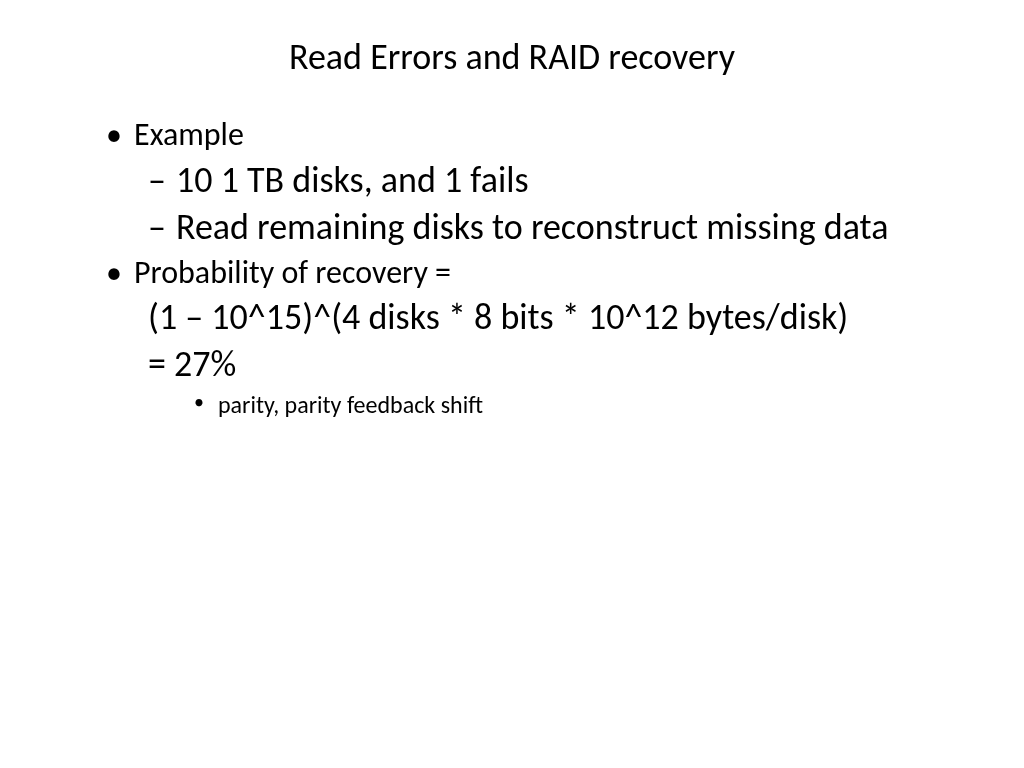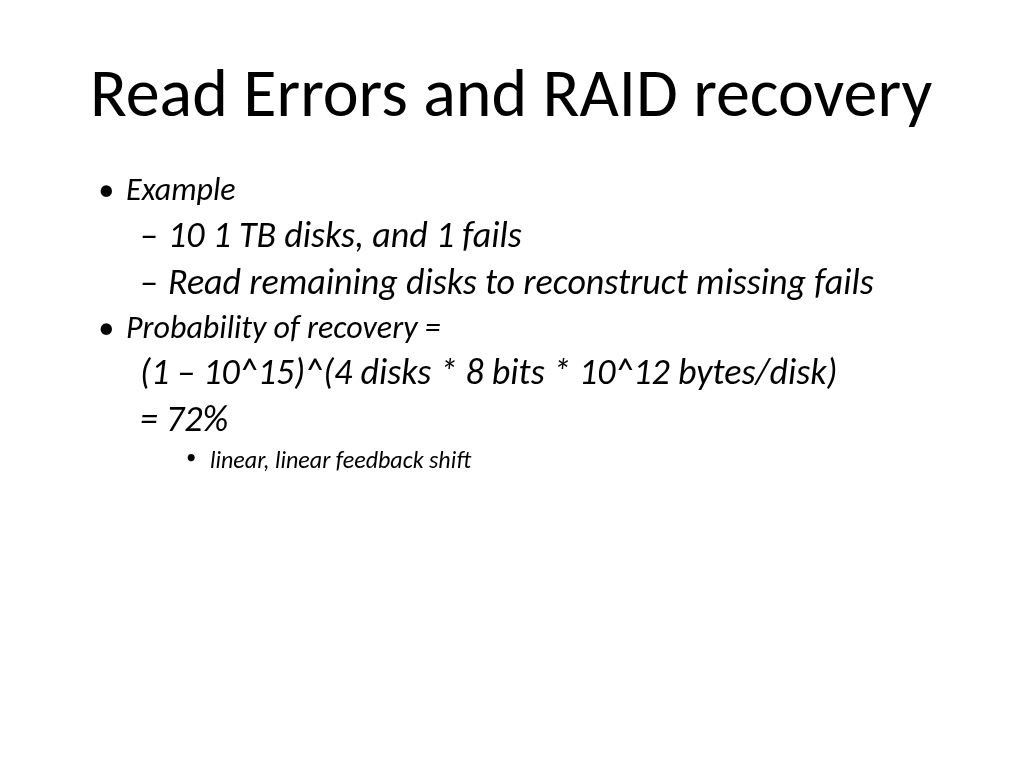--- a/index.html
+++ b/index.html
@@ -11,30 +11,29 @@
     font-family: Calibri, "Segoe UI", Arial, sans-serif;
     color: #000000;
   }
   .slide {
     width: 1024px;
     height: 768px;
     box-sizing: border-box;
     padding: 35px 90px 40px 90px;
   }
   .title {
-    font-size: 68px;
+    font-size: 36px;
     font-weight: 400;
-    text-align: left;
-    margin: 16px 0 35px 0;
+    text-align: center;
+    margin: 0 0 35px 0;
     letter-spacing: 0px;
   }
   ul {
-    margin: 8px;
+    margin: 16px;
     padding: 0;
-    font-style: italic;
   }
   li {
     list-style: none;
   }
   .lvl1 {
     font-size: 32px;
     line-height: 1.3;
     margin-bottom: 2px;
     padding-left: 28px;
     position: relative;
@@ -79,21 +78,21 @@
 </style>
 </head>
 <body>
 
 <div class="slide">
   <h1 class="title">Read Errors and RAID recovery</h1>
 
   <ul>
     <li class="lvl1">Example</li>
     <li class="lvl2 dash">10 1 TB disks, and 1 fails</li>
-    <li class="lvl2 dash">Read remaining disks to reconstruct missing fails</li>
+    <li class="lvl2 dash">Read remaining disks to reconstruct missing data</li>
 
     <li class="lvl1">Probability of recovery =</li>
     <li class="lvl2 plain">(1 – 10^15)^(4 disks * 8 bits * 10^12 bytes/disk)</li>
-    <li class="lvl2 plain">= 72%</li>
+    <li class="lvl2 plain">= 27%</li>
 
-    <li class="lvl3">linear, linear feedback shift</li>
+    <li class="lvl3">parity, parity feedback shift</li>
   </ul>
 </div>
 
 </body></html>

